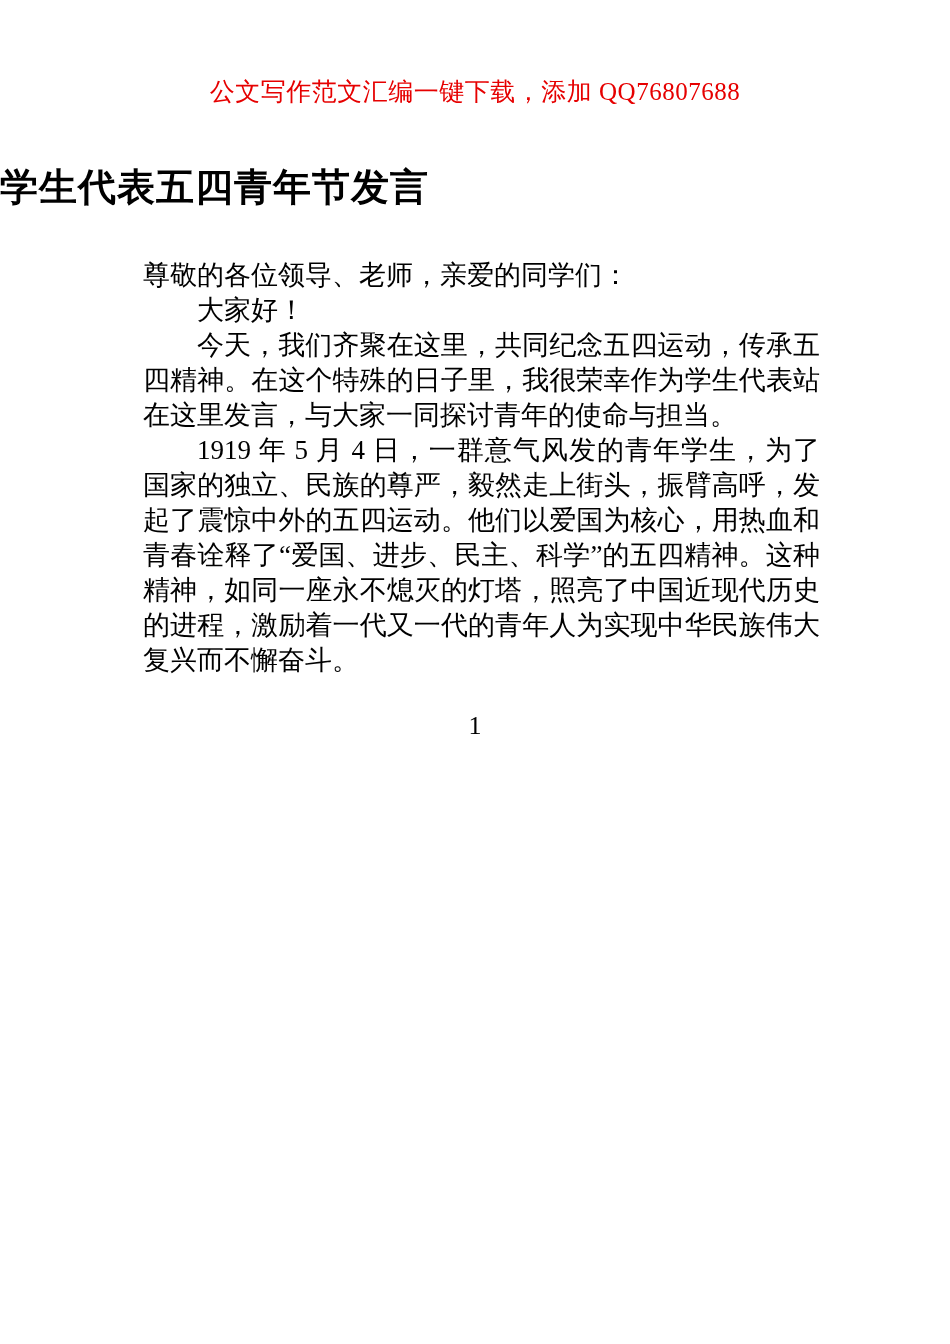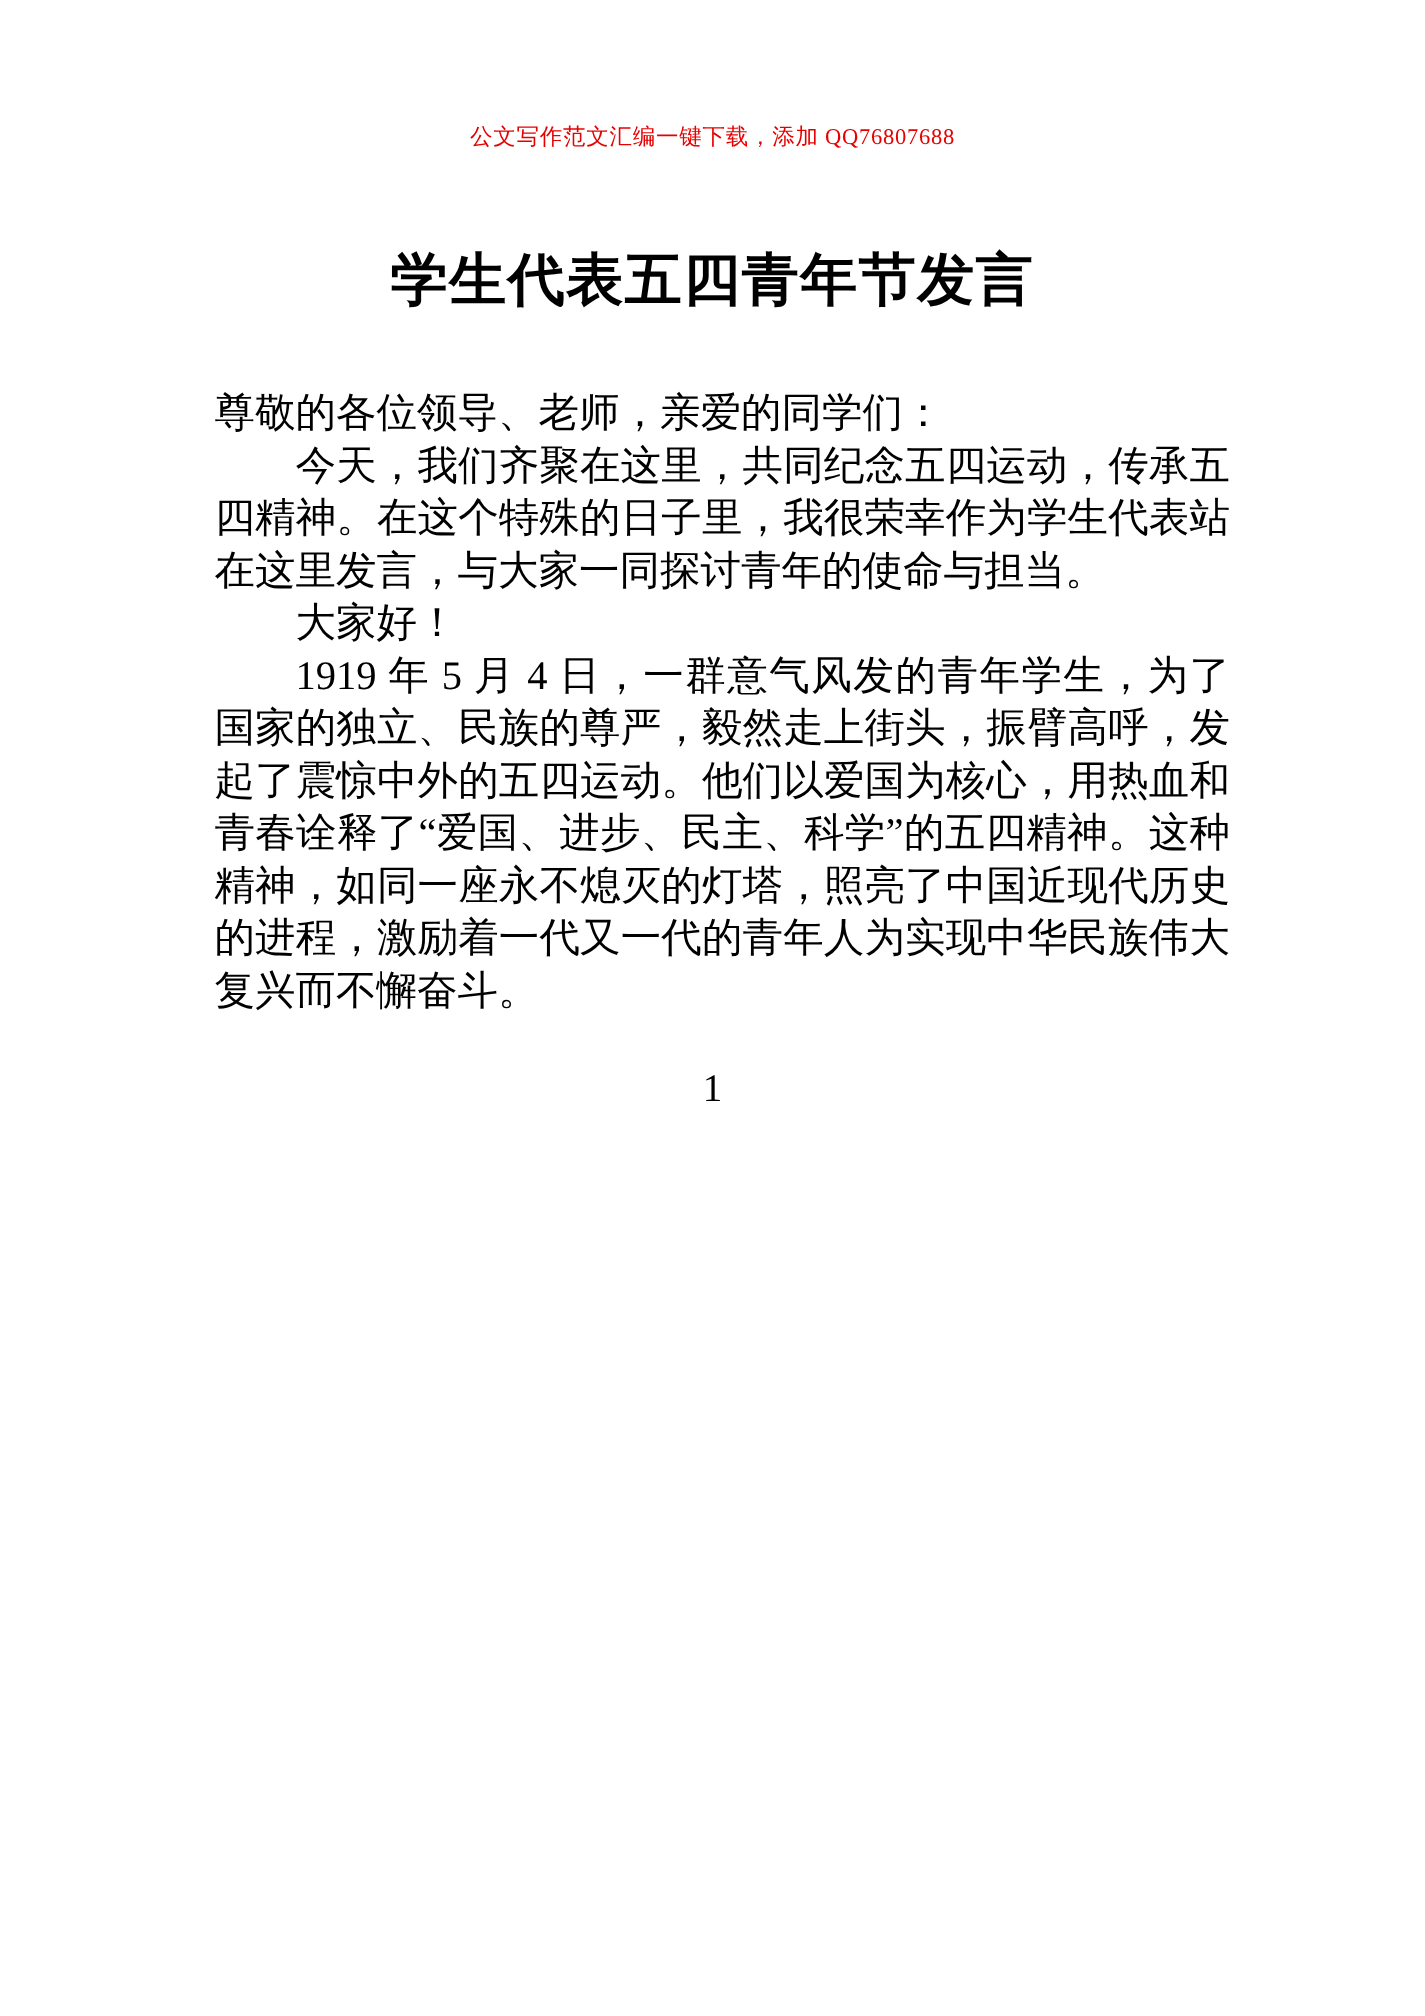--- a/index.html
+++ b/index.html
@@ -14,27 +14,27 @@
   .page {
     width: 950px;
     height: 1344px;
     background: #ffffff;
     position: relative;
   }
   .notice {
     margin-top: 78px;
     text-align: center;
     color: #e60000;
-    font-size: 15px;
+    font-size: 25px;
     line-height: 28px;
     letter-spacing: 0.5px;
   }
   .doc-title {
     margin-top: 56px;
-    text-align: center;
+    text-align: left;
     font-family: "Liberation Sans", sans-serif;
     font-weight: bold;
     font-size: 38px;
     line-height: 50px;
     color: #000000;
     letter-spacing: 1px;
   }
   .doc-body {
     width: 677px;
     margin: 46px 94px 0 143px;
@@ -56,22 +56,22 @@
 <body>
 
 <div class="page">
 
   <div class="notice">公文写作范文汇编一键下载，添加 QQ76807688</div>
 
   <h1 class="doc-title">学生代表五四青年节发言</h1>
 
   <div class="doc-body">
     <p class="para">尊敬的各位领导、老师，亲爱的同学们：</p>
+    <p class="para indent">大家好！</p>
     <p class="para indent">今天，我们齐聚在这里，共同纪念五四运动，传承五四精神。在这个特殊的日子里，我很荣幸作为学生代表站在这里发言，与大家一同探讨青年的使命与担当。</p>
-    <p class="para indent">大家好！</p>
     <p class="para indent">1919 年 5 月 4 日，一群意气风发的青年学生，为了国家的独立、民族的尊严，毅然走上街头，振臂高呼，发起了震惊中外的五四运动。他们以爱国为核心，用热血和青春诠释了“爱国、进步、民主、科学”的五四精神。这种精神，如同一座永不熄灭的灯塔，照亮了中国近现代历史的进程，激励着一代又一代的青年人为实现中华民族伟大复兴而不懈奋斗。</p>
   </div>
 
   <div class="footer">
     <span>1</span>
   </div>
 
 </div>
 
 </body></html>

